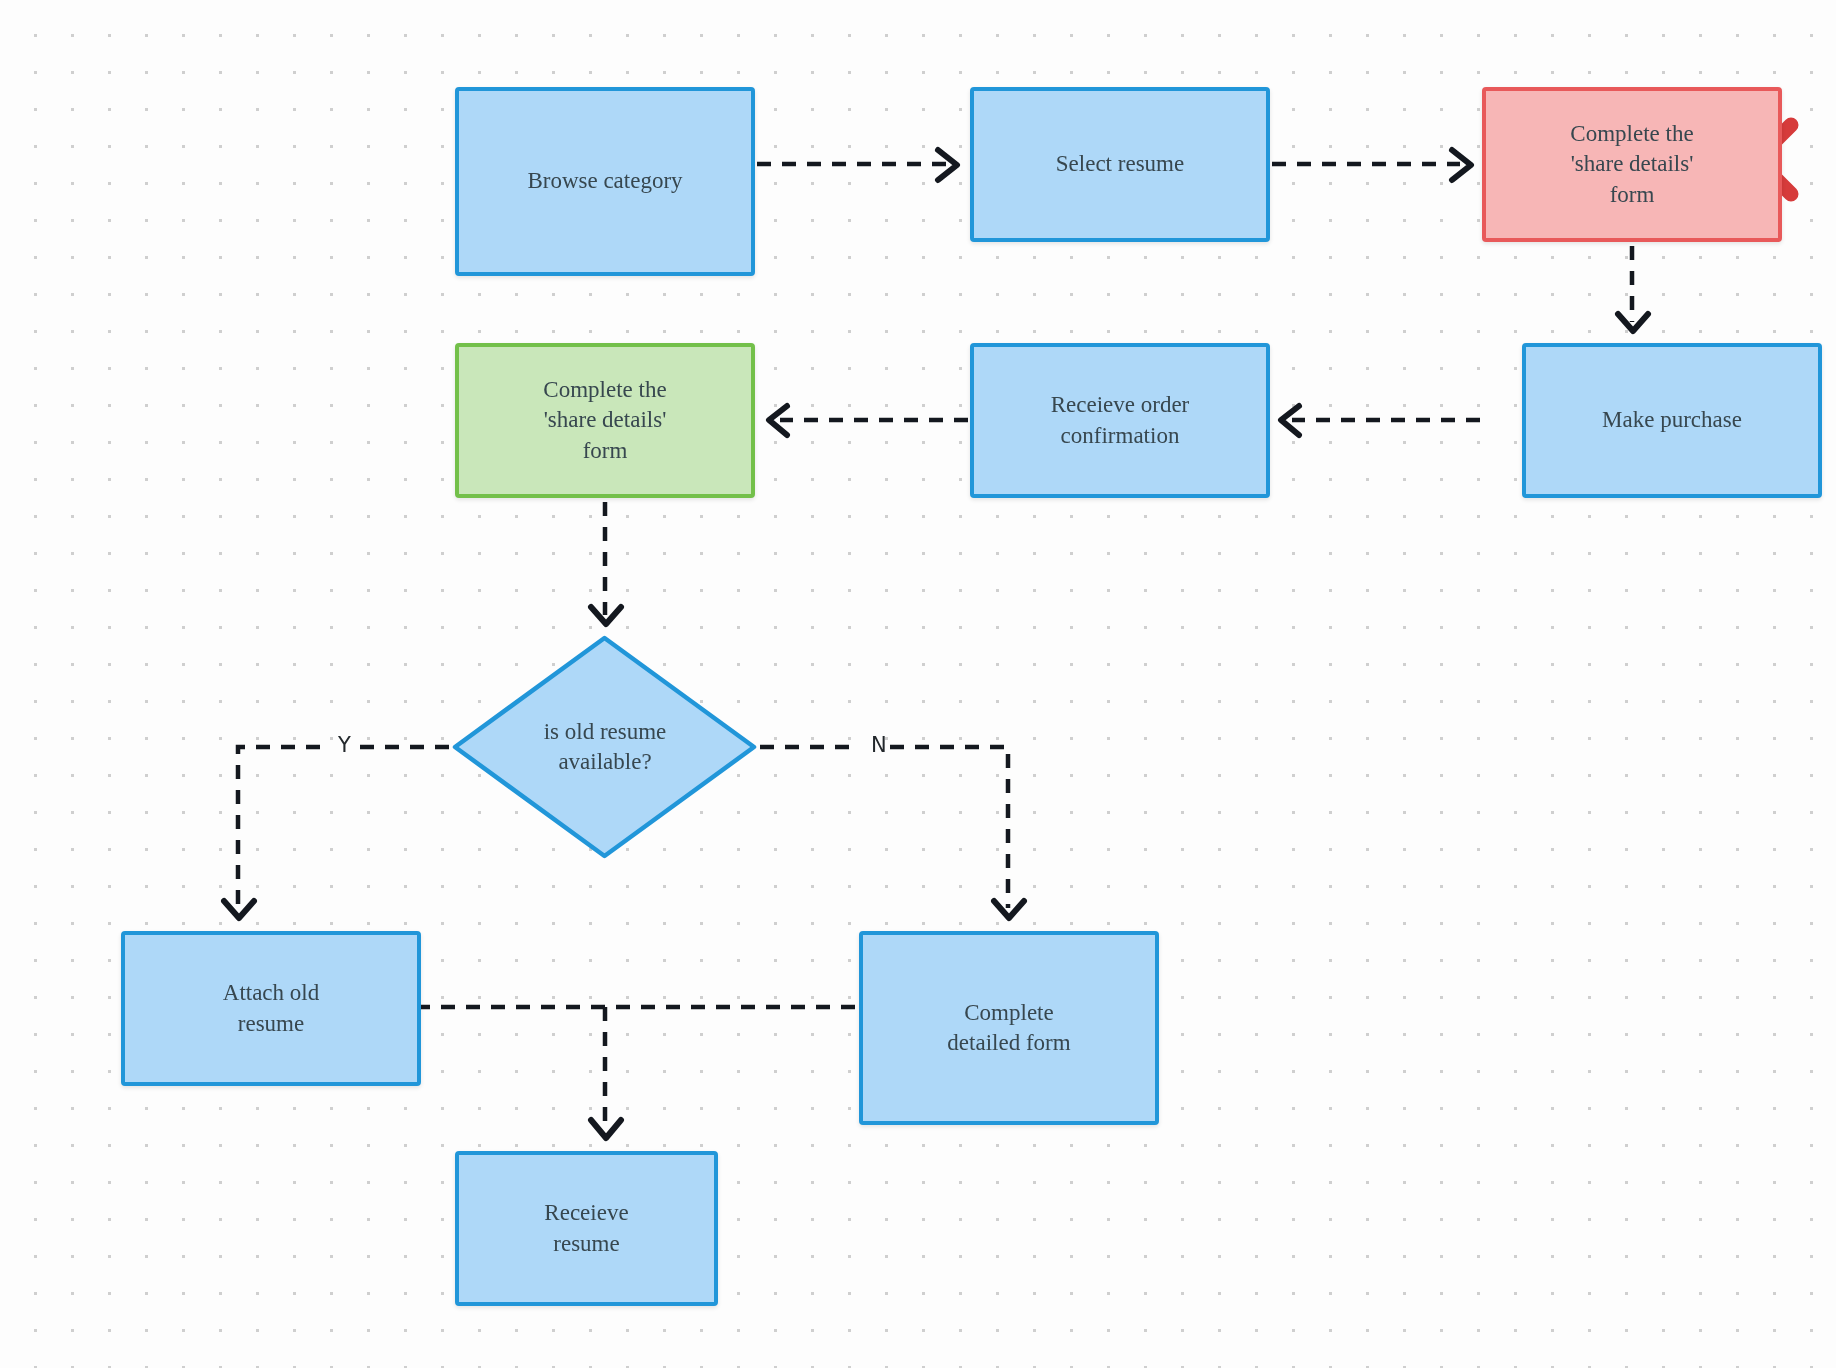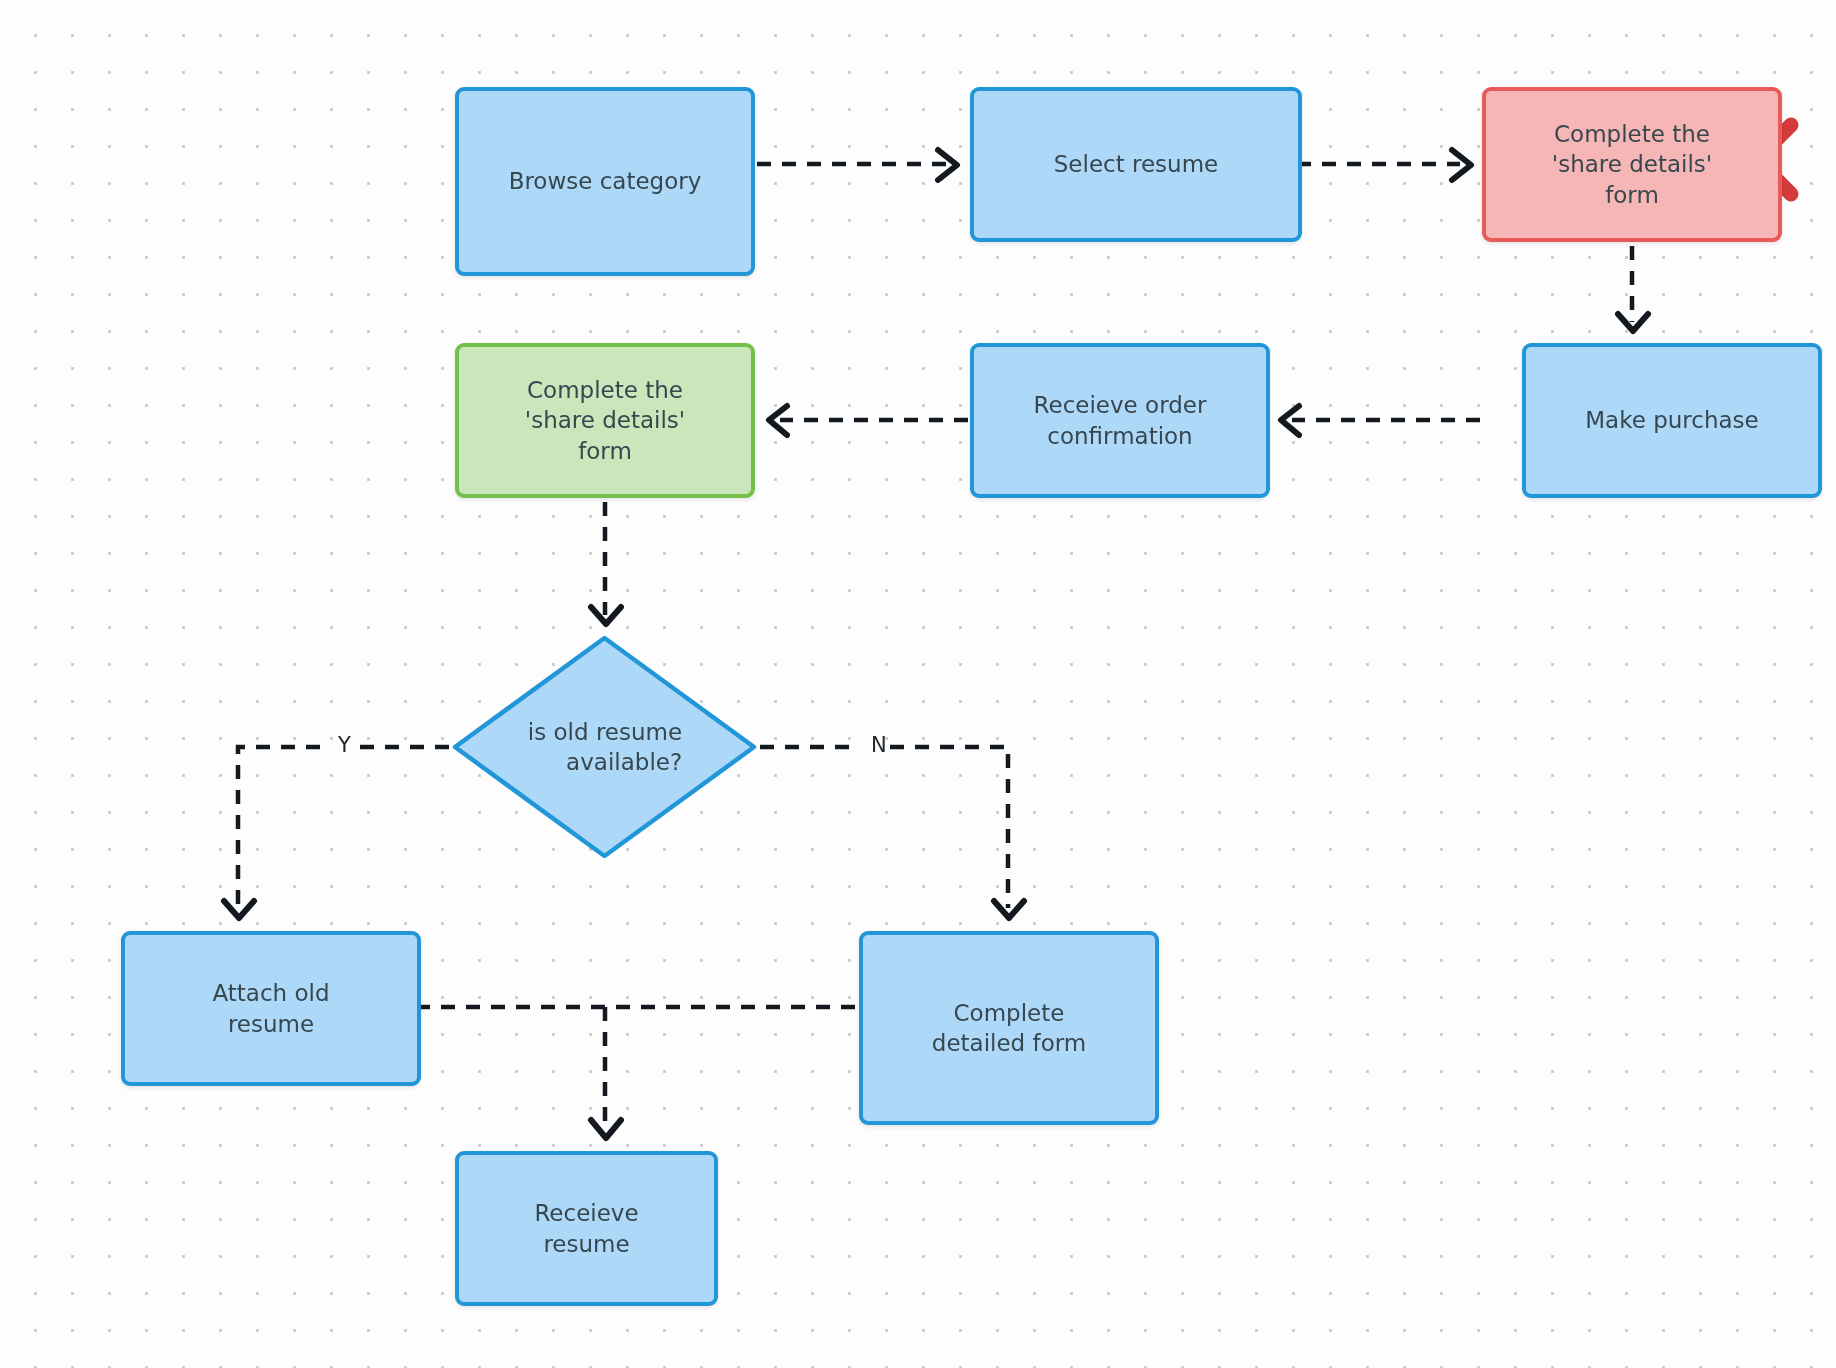--- a/index.html
+++ b/index.html
@@ -30,47 +30,49 @@
   .node {
     position: absolute;
     box-sizing: border-box;
     display: flex;
     align-items: center;
     justify-content: center;
     text-align: center;
     line-height: 1.32;
     color: #37474f;
     font-size: 23px;
-    border-radius: 9px;
+    border-radius: 4px;
     box-shadow: 0 2px 4px rgba(0,0,0,0.10);
     padding: 4px 10px;
     white-space: pre-line;
+    font-family: Liberation Serif, serif;
   }
   .node.blue {
     background: #aed8f8;
     border: 4px solid #2196d9;
   }
   .node.red {
     background: #f7b6b6;
     border: 4px solid #e8595a;
   }
   .node.green {
     background: #c9e7ba;
     border: 4px solid #73c04a;
   }
   .diamond-label {
     position: absolute;
     display: flex;
     align-items: center;
     justify-content: center;
-    text-align: right;
+    text-align: center;
     color: #37474f;
     font-size: 23px;
     line-height: 1.32;
     white-space: pre-line;
+    font-family: Liberation Serif, serif;
   }
   .edge-label {
     position: absolute;
     font-size: 21px;
     color: #23282c;
     font-family: "DejaVu Sans", "Liberation Sans", sans-serif;
   }
   .xmark {
     position: absolute;
     pointer-events: none;
@@ -126,21 +128,21 @@
     <g class="xmark" stroke="#d63b3b" stroke-width="15" stroke-linecap="round">
       <line x1="1722" y1="125" x2="1791" y2="194"></line>
       <line x1="1791" y1="125" x2="1722" y2="194"></line>
     </g>
   </svg>
 
   <div class="node blue" style="left:455px; top:87px; width:300px; height:189px;">
     <span>Browse category</span>
   </div>
 
-  <div class="node blue" style="left:970px; top:87px; width:332px; height:155px;">
+  <div class="node blue" style="left:970px; top:87px; width:300px; height:155px;">
     <span>Select resume</span>
   </div>
 
   <div class="node red" style="left:1482px; top:87px; width:300px; height:155px;">
     <span>Complete the
 'share details'
 form</span>
   </div>
 
   <div class="node blue" style="left:1482px; top:343px; width:300px; height:155px;margin-left:40px;">

